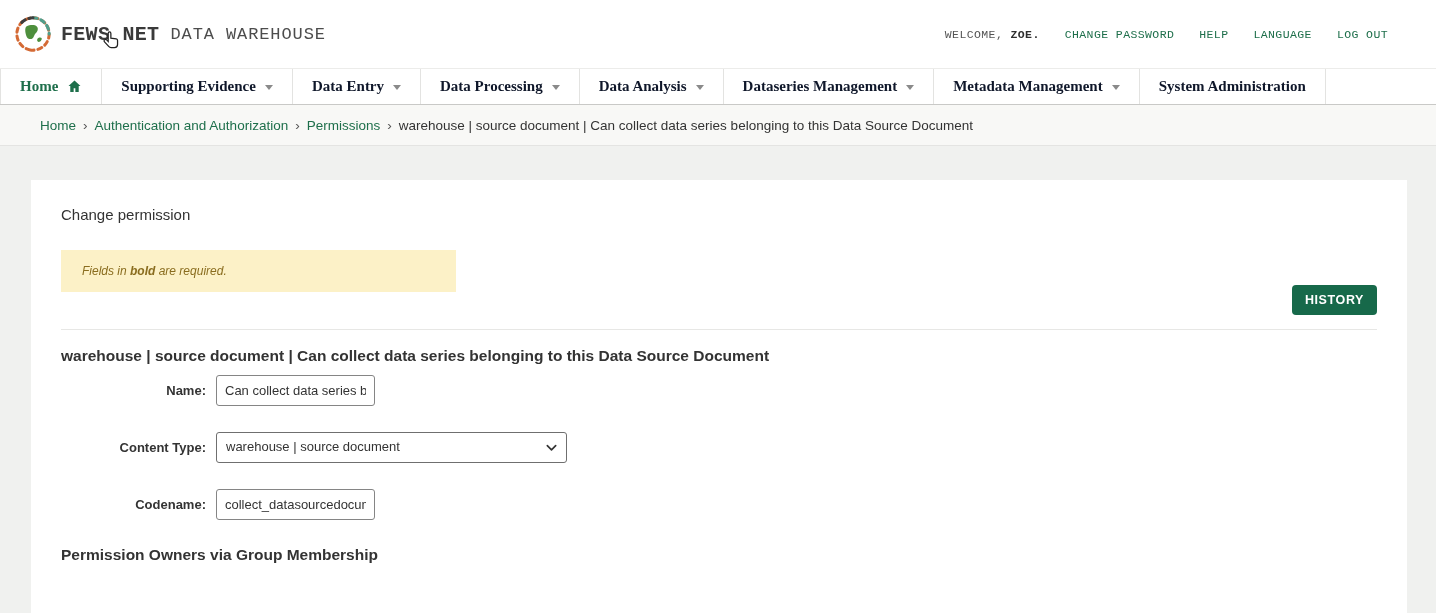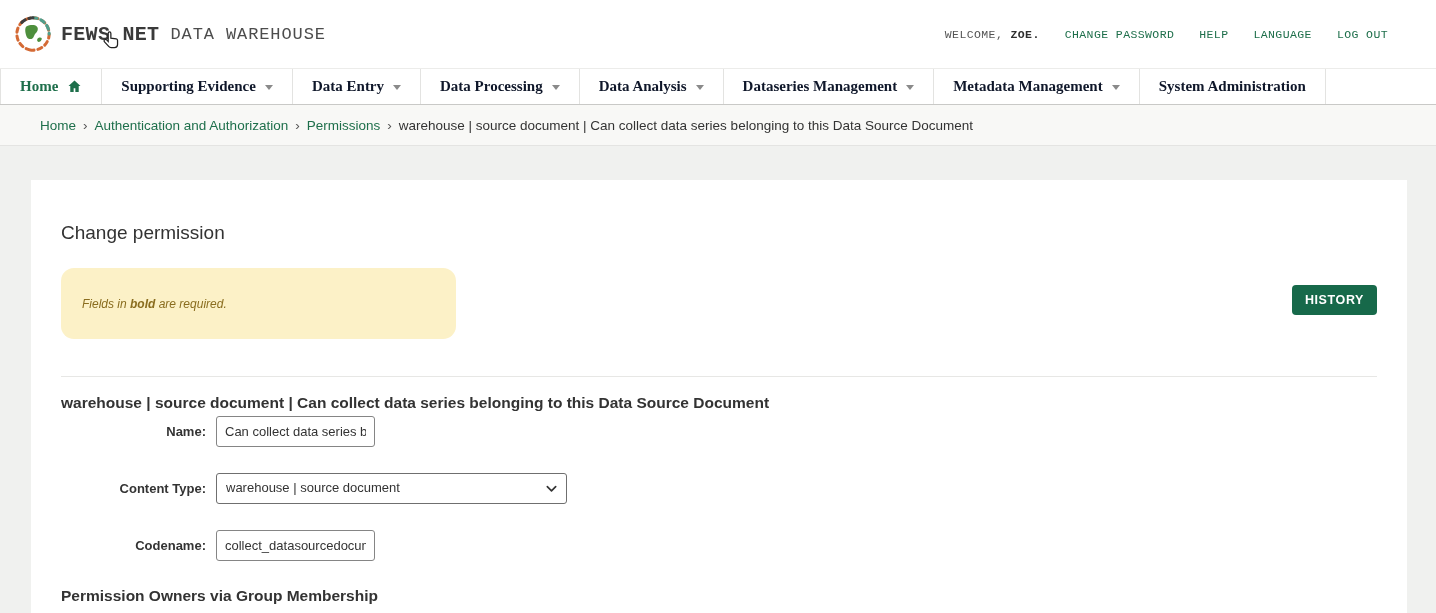--- a/index.html
+++ b/index.html
@@ -61,39 +61,39 @@
   .crumb-link { color: #1e6f4b; cursor: pointer; }
   .crumb-sep { color: #555; }
   .crumb-current { color: #333; }
 
   
   .content { padding: 34px 29px 0 31px; }
   .card {
     background: #fff; position: relative;
     min-height: 440px; padding: 0 30px 30px 30px;
   }
-  .page-title { font-size: 19px; font-weight: 400; color: #333; margin: 0; padding-top: 40px; line-height: 26px; }
+  .page-title { font-size: 15px; font-weight: 400; color: #333; margin: 0; padding-top: 22px; line-height: 26px; }
   .note-box {
-    margin-top: 22px; width: 395px; height: 71px;
-    background: #fcf1c7; border-radius: 13px;
+    margin-top: 22px; width: 395px; height: 42px;
+    background: #fcf1c7; border-radius: 0;
     display: flex; align-items: center; padding: 0 21px;
     font-size: 12px; font-style: italic; color: #8a6d1f;
   }
   .note-box b { font-style: italic; }
   .history-button {
     position: absolute; top: 105px; right: 30px;
     background: #17694a; color: #fff; border: none; border-radius: 4px;
     font-family: "Liberation Sans", sans-serif;
     font-size: 12.5px; font-weight: 700; letter-spacing: .6px;
     padding: 8px 13px; cursor: pointer;
   }
   .divider { border: none; border-top: 1px solid #e7e7e5; margin: 37px 0 0 0; }
   .section-heading { font-size: 15.5px; font-weight: 700; color: #333; margin: 17px 0 0 0; }
 
-  .form-rows { margin-top: 4px; }
+  .form-rows { margin-top: 10px; }
   .form-row { display: flex; align-items: center; margin-bottom: 26px; }
   .form-label {
     width: 155px; text-align: right; padding-right: 10px;
     font-size: 13px; font-weight: 700; color: #333;
   }
   .text-input {
     width: 159px; height: 31px;
     border: 1px solid #858585; border-radius: 3px;
     padding: 0 8px; font-size: 13px; color: #333;
     font-family: "Liberation Sans", sans-serif;

